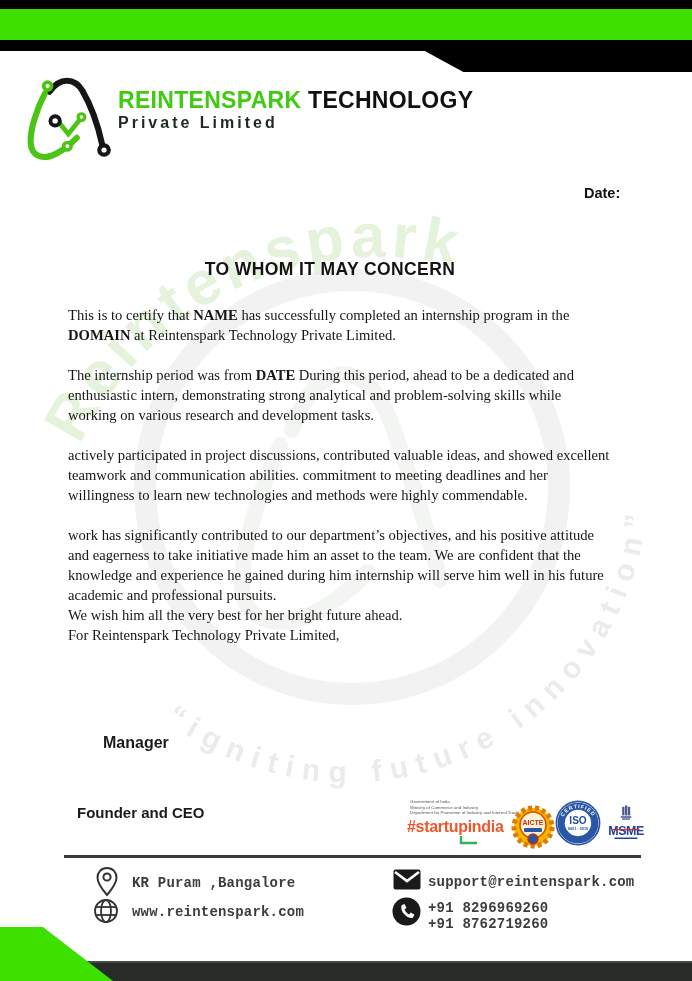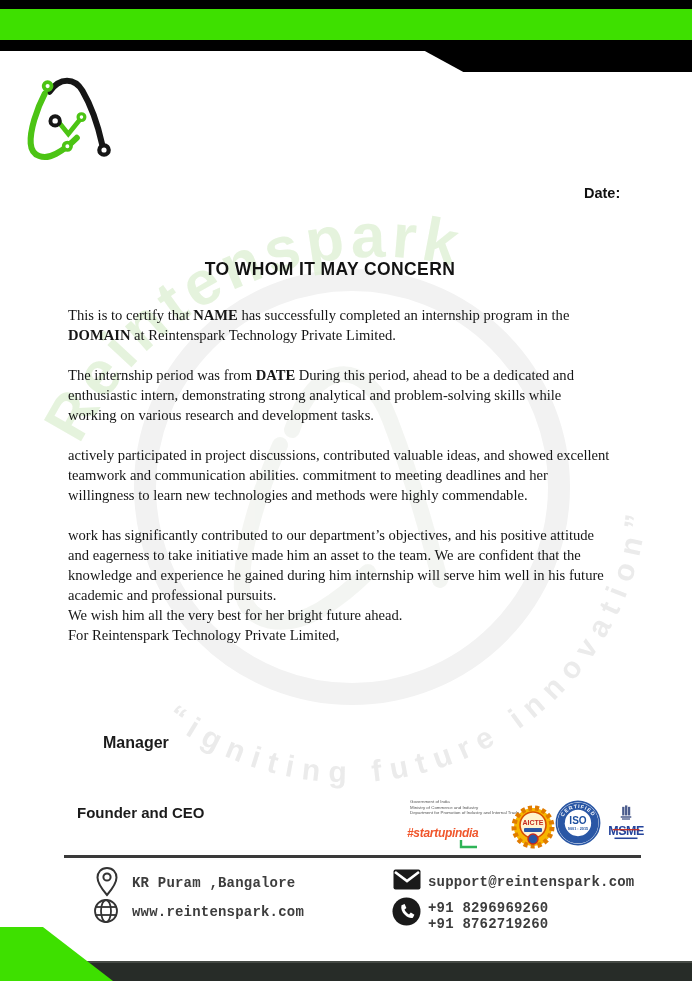--- a/index.html
+++ b/index.html
@@ -27,21 +27,21 @@
              font-size:14.6px;line-height:20px;color:#161616;}
   .para{margin:0 0 20px 0;}
   .para.tight{margin:0;}
   .manager{left:103px;top:734px;font-size:16px;font-weight:bold;color:#1b1b1b;}
   .founder{left:77px;top:804px;font-size:15px;font-weight:bold;color:#1b1b1b;text-align:right;}
   .divider{left:64px;top:855px;width:577px;height:3px;background:#3a3a3a;}
   
   .si{left:407px;top:799px;width:100px;}
   .si-gov{display:flex;gap:3px;align-items:center;}
   .si-gov-lines{font-size:4.4px;color:#555;line-height:1.25;white-space:nowrap;}
-  .si-word{font-size:12px;font-weight:bold;margin-top:10px;letter-spacing:-.3px;font-style:italic;}
+  .si-word{font-size:16px;font-weight:bold;margin-top:2px;letter-spacing:-.3px;}
   .badge{width:46px;height:48px;}
   .aicte{left:510px;top:803px;}
   .iso{left:555px;top:799px;}
   .msme{left:603px;top:802px;}
   
   .contact-label{font-size:14px;font-weight:bold;color:#3d3d3d;letter-spacing:.2px;white-space:nowrap;font-family:Liberation Mono, monospace;}
   .addr{left:132px;top:875px;}
   .web{left:132px;top:904px;text-align:right;}
   .email{left:428px;top:874px;}
   .phone1{left:428px;top:900px;}
@@ -86,20 +86,26 @@
   <svg class="abs logo" viewBox="0 0 100 94">
     <path d="M25 18 C36 2 52 3 60 17 C70 34 77 56 81 74" fill="none" stroke="#161616" stroke-width="6.5" stroke-linecap="round"></path>
     <circle cx="83" cy="80" r="5" fill="#fff" stroke="#161616" stroke-width="4.5"></circle>
     <circle cx="23" cy="12" r="4.2" fill="#fff" stroke="#4cc414" stroke-width="4"></circle>
     <path d="M20 20 C11 37 4 60 5 73 C6 87 19 91 32 84 C41 79 48 73 54 67" fill="none" stroke="#4cc414" stroke-width="6.5" stroke-linecap="round"></path>
     <path d="M33 48 L45 63 L57 48" fill="none" stroke="#4cc414" stroke-width="5" stroke-linecap="round"></path>
     <circle cx="31" cy="49" r="5" fill="#fff" stroke="#161616" stroke-width="4.2"></circle>
     <circle cx="44" cy="76" r="4" fill="#fff" stroke="#4cc414" stroke-width="3.8"></circle>
     <circle cx="59" cy="45" r="3.6" fill="#fff" stroke="#4cc414" stroke-width="3.4"></circle>
   </svg>
+  <div class="abs brand">
+    <div class="brand-line">
+      <span style="color:#3ecb12">REINTENSPARK</span><span style="color:#111"> TECHNOLOGY</span>
+    </div>
+    <div class="brand-sub">Private Limited</div>
+  </div>
 
   <div class="abs date-label">Date:</div>
 
   <div class="abs heading">TO WHOM IT MAY CONCERN</div>
 
   <div class="abs body-text">
     <div class="para"><span>This is to certify that </span><b>NAME</b><span>  has successfully completed an internship program in the</span><br><b>DOMAIN</b><span>  at Reintenspark Technology Private Limited.</span></div>
     <div class="para"><span>The internship period was from </span><b>DATE</b><span> During this period, ahead to be a dedicated and</span><br><span>enthusiastic intern, demonstrating strong analytical and problem-solving skills while</span><br><span>working on various research and development tasks.</span></div>
     <div class="para"><span> actively participated in project discussions, contributed valuable ideas, and showed excellent</span><br><span>teamwork and communication abilities.  commitment to meeting deadlines and her</span><br><span>willingness to learn new technologies and methods were highly commendable.</span></div>
     <div class="para tight"><span> work has significantly contributed to our department’s objectives, and his positive attitude</span><br><span>and eagerness to take initiative made him an asset to the team. We are confident that the</span><br><span>knowledge and experience he gained during him internship will serve him well in his future</span><br><span>academic and professional pursuits.</span></div>

